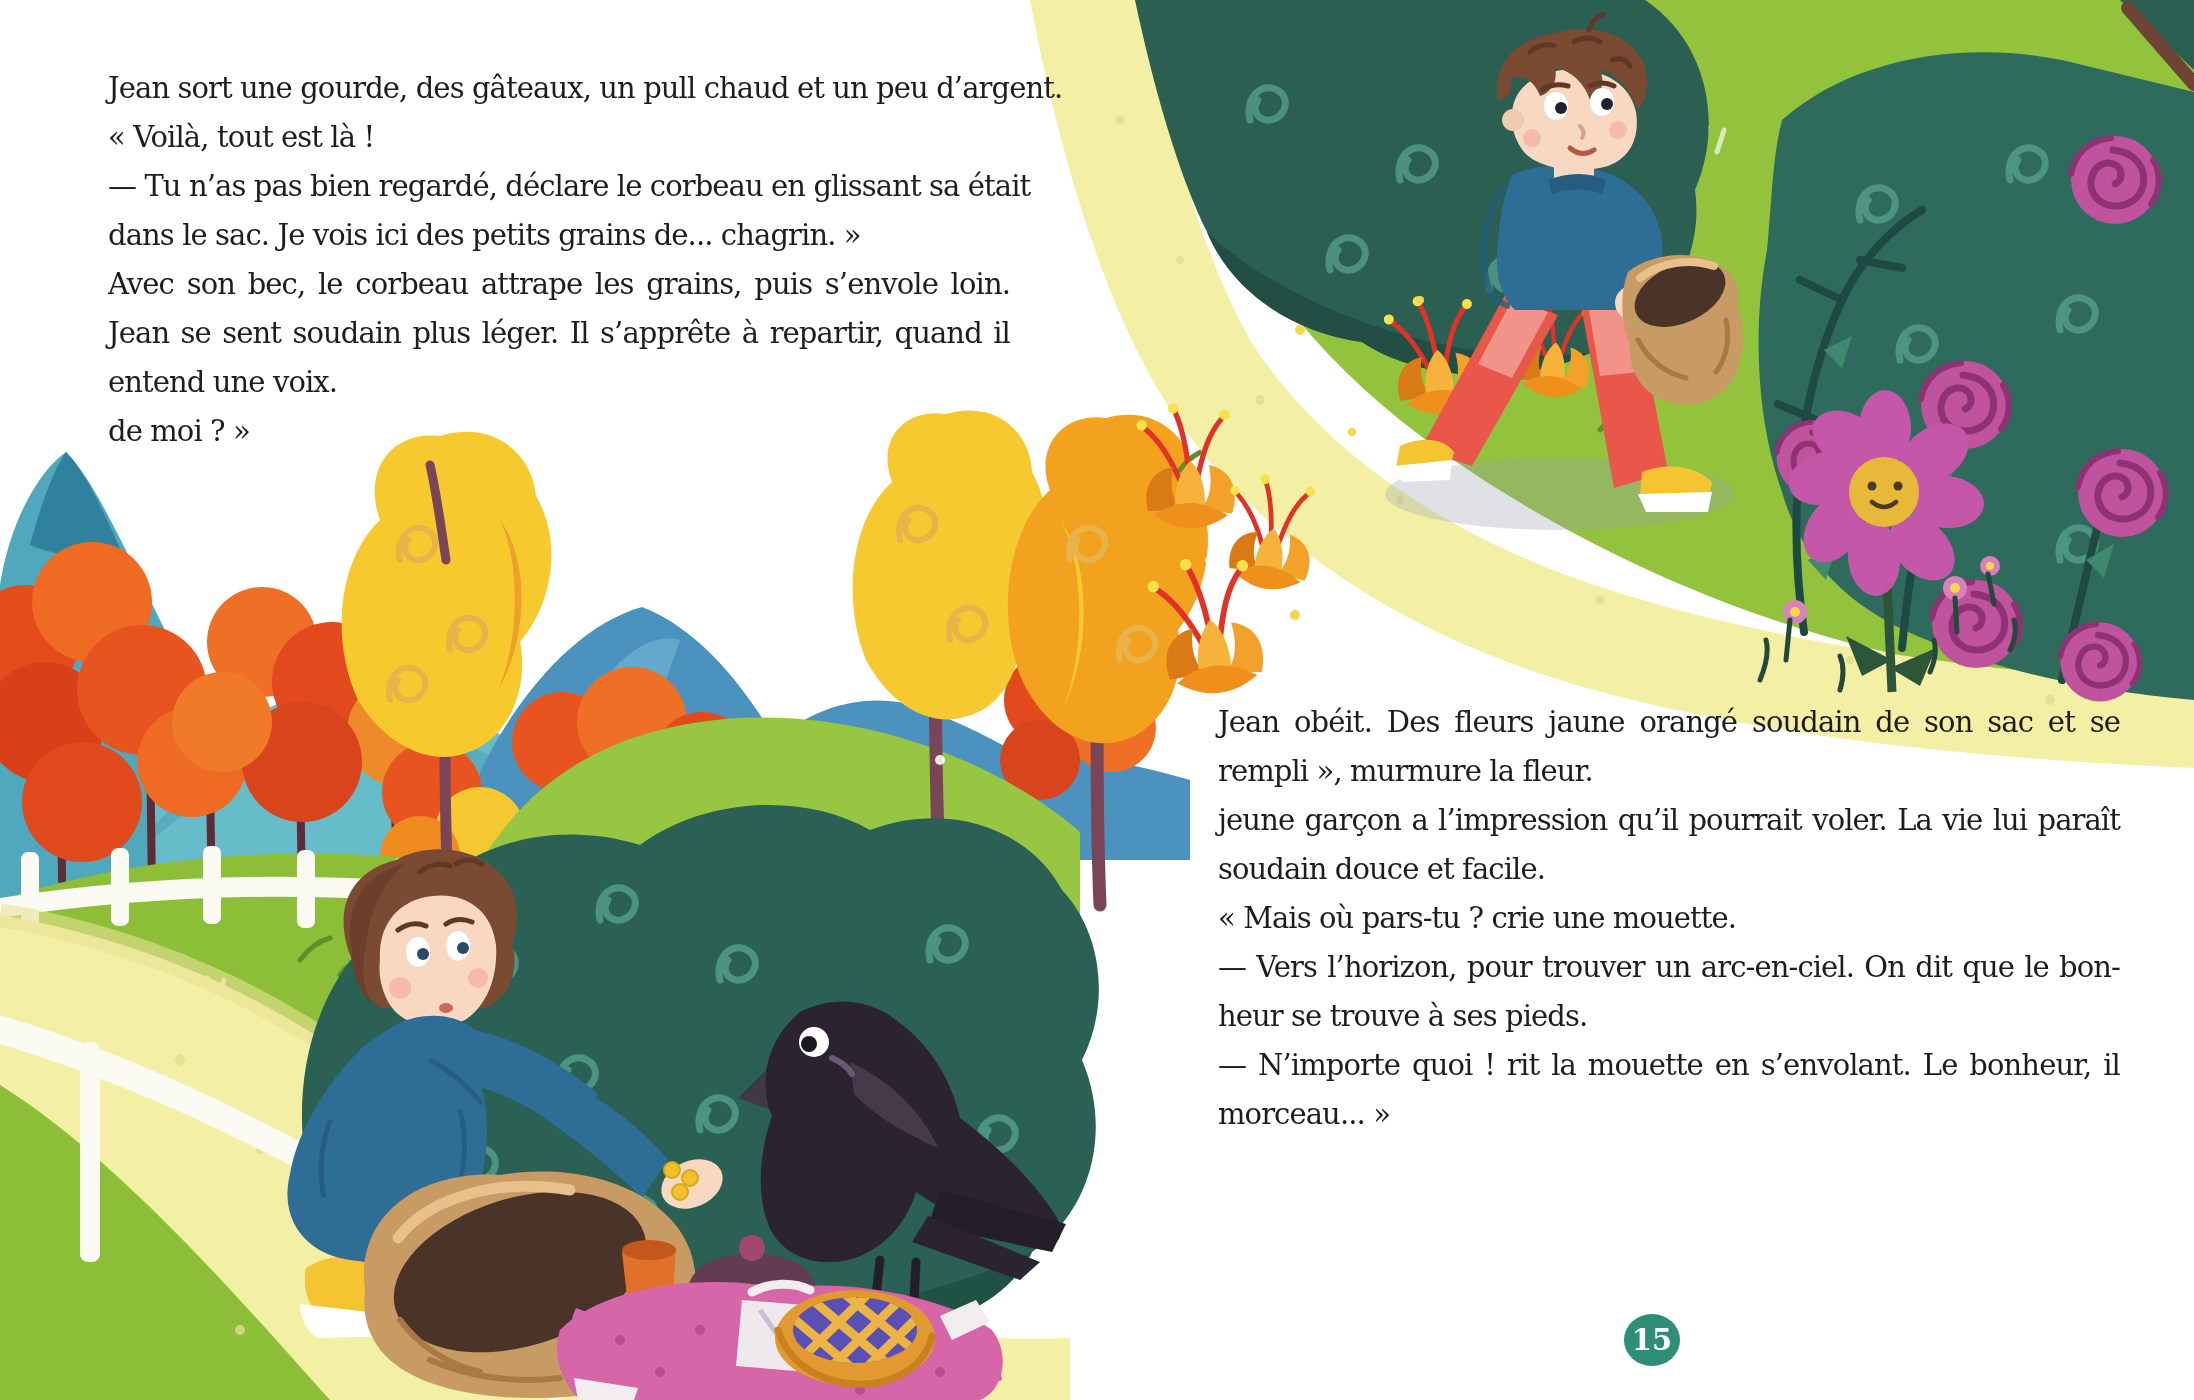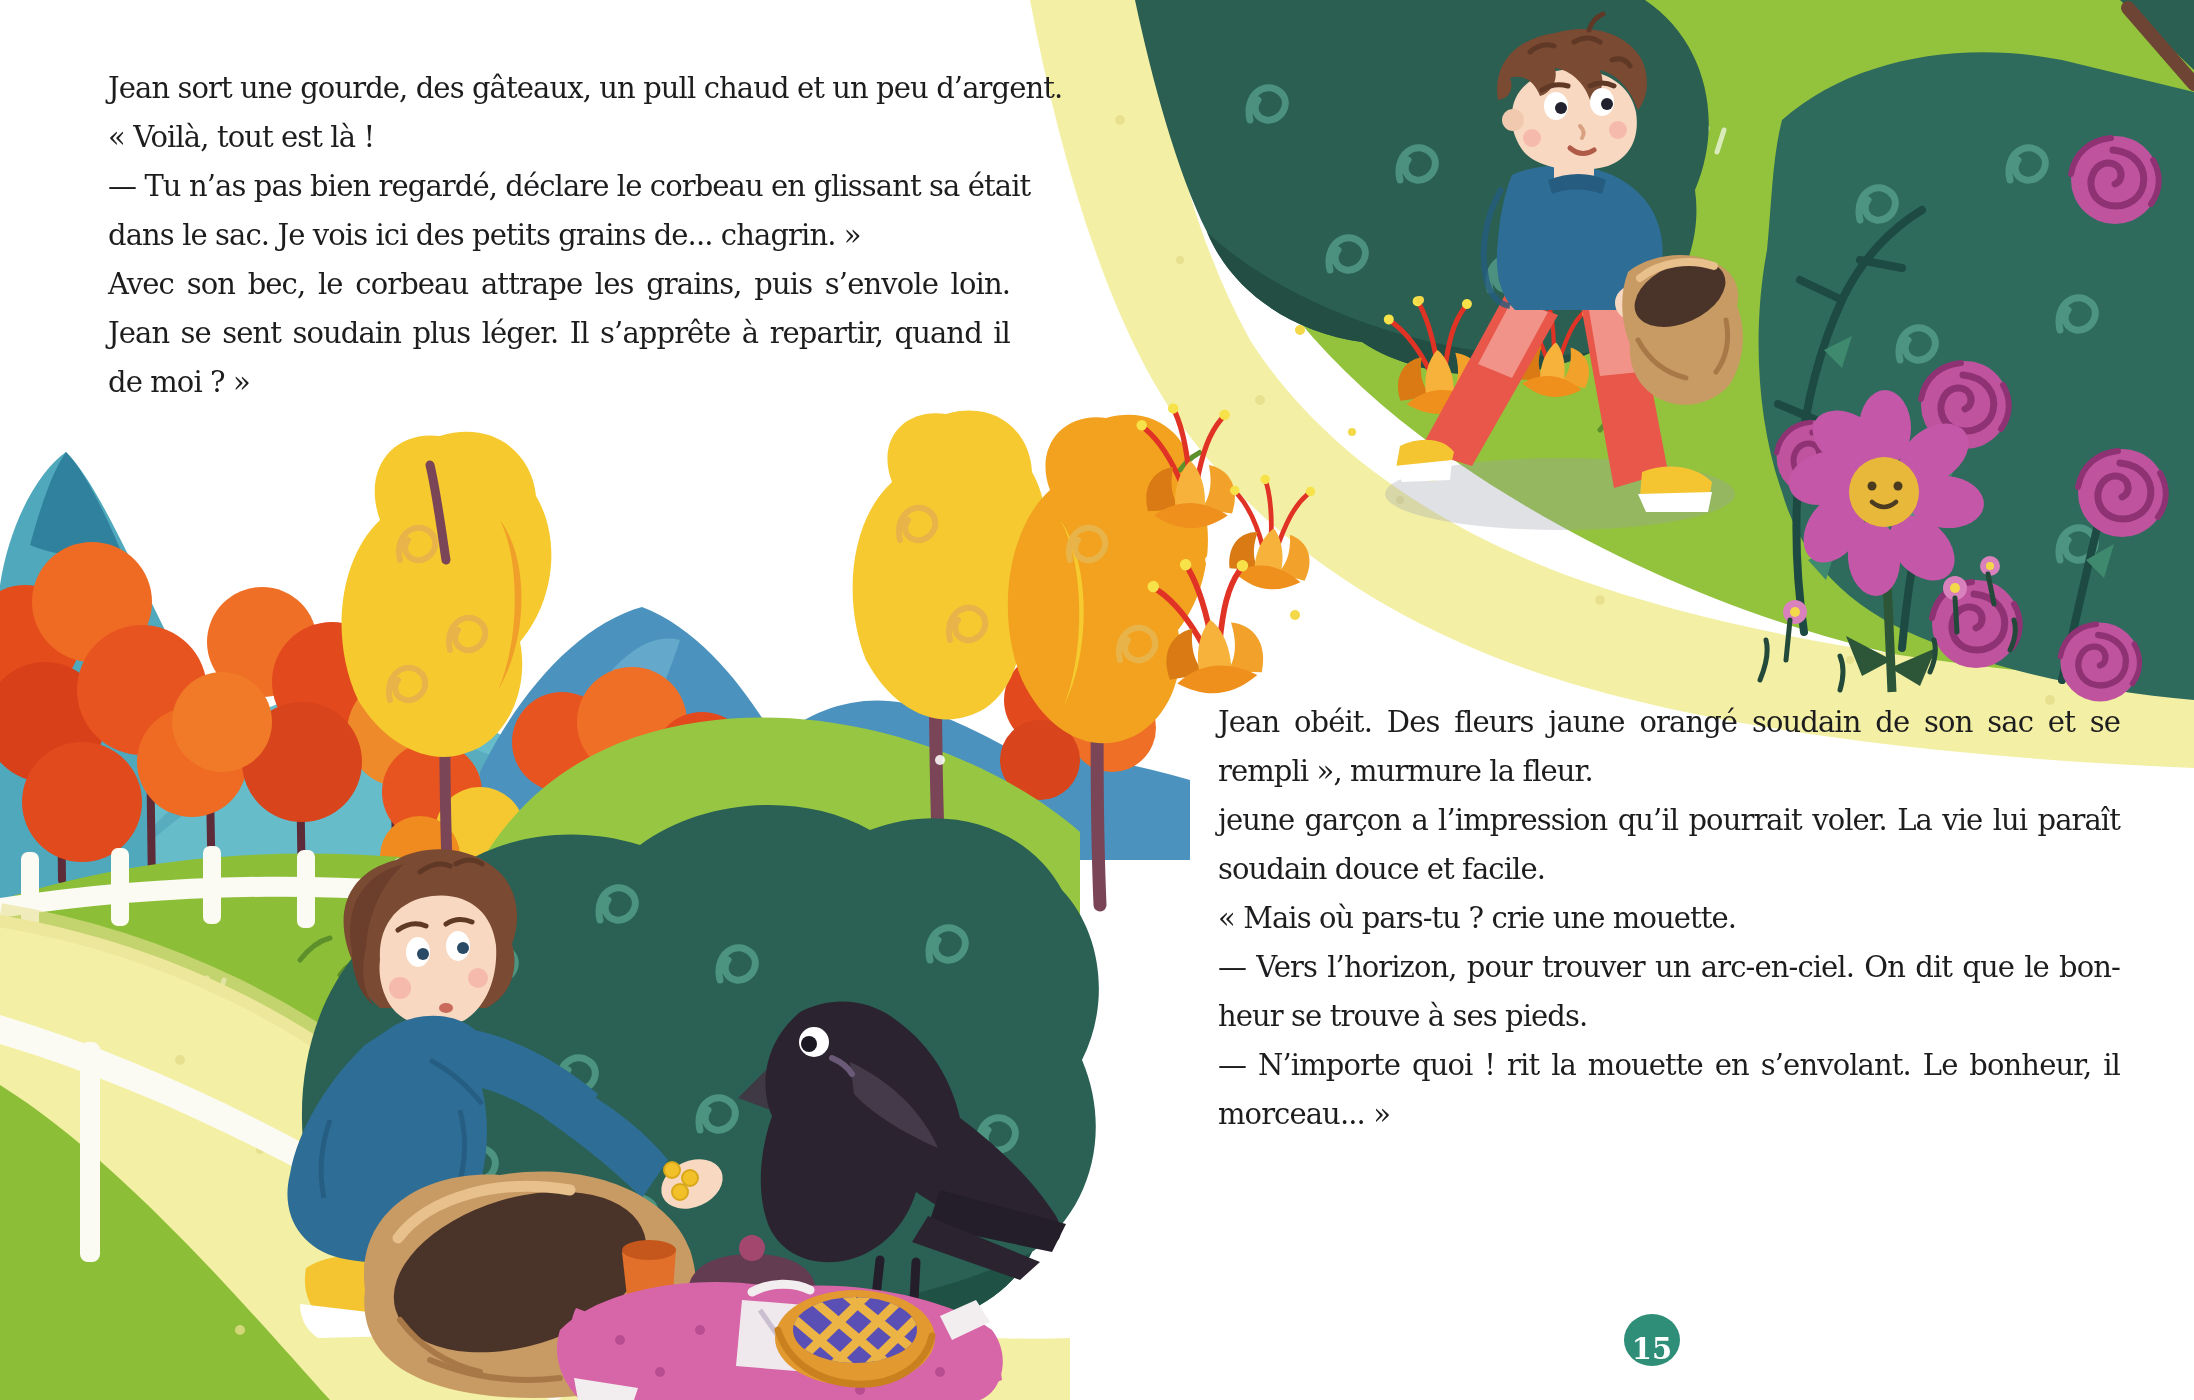--- a/index.html
+++ b/index.html
@@ -7,21 +7,21 @@
        font-family:"DejaVu Serif","Liberation Serif",serif;}
   #scene{position:absolute;left:0;top:0;width:2194px;height:1400px;}
   .textblock{position:absolute;width:930px;color:#1d1d1f;
              font-size:29px;line-height:49px;letter-spacing:-0.9px;}
   #left-text{left:80px;top:64px;}
   #right-text{left:1190px;top:698px;}
   .line{text-align:justify;text-align-last:justify;white-space:nowrap;margin-left:28px;}
   .line.end{text-align-last:left;}
   #page-badge{position:absolute;left:1624px;top:1314px;width:56px;height:52px;
               border-radius:50%;background:#2e8e78;color:#ffffff;
-              display:flex;align-items:flex-end;justify-content:center;
+              display:flex;align-items:center;justify-content:center;
               font-size:29px;font-weight:bold;}
 </style>
 </head>
 <body>
 
 <svg id="scene" viewBox="0 0 2194 1400" xmlns="http://www.w3.org/2000/svg">
   <defs>
     <path id="curl" d="M0,0 c-6,-26 16,-40 30,-28 c12,10 2,30 -14,28 c-10,-2 -14,-12 -8,-20" fill="none" stroke-linecap="round"></path>
     <path id="wmark" d="M0,0 l7,-22 m10,24 l7,-22" stroke="#ffffff" stroke-width="5" stroke-linecap="round" fill="none" opacity="0.65"></path>
     <rect id="post" x="-9" y="0" width="18" height="78" rx="7"></rect>
@@ -475,20 +475,21 @@
   </g>
 </svg>
 
 <div id="left-text" class="textblock">
   <div class="line">Jean sort une gourde, des gâteaux, un pull chaud et un peu d’argent.</div>
   <div class="line end">« Voilà, tout est là !</div>
   <div class="line">—  Tu n’as pas bien regardé, déclare le corbeau en glissant sa était</div>
   <div class="line end">dans le sac. Je vois ici des petits grains de... chagrin. »</div>
   <div class="line">Avec son bec, le corbeau attrape les grains, puis s’envole loin.</div>
   <div class="line">Jean se sent soudain plus léger. Il s’apprête à repartir, quand il</div>
+  <div class="line end">entend une voix.</div>
   <div class="line end">de moi ? »</div>
 </div>
 
 <div id="right-text" class="textblock">
   <div class="line">Jean obéit. Des fleurs jaune orangé soudain de son sac et se</div>
   <div class="line end">rempli », murmure la fleur.</div>
   <div class="line">jeune garçon a l’impression qu’il pourrait voler. La vie lui paraît</div>
   <div class="line end">soudain douce et facile.</div>
   <div class="line end">« Mais où pars-tu ? crie une mouette.</div>
   <div class="line">—  Vers l’horizon, pour trouver un arc-en-ciel. On dit que le bon-</div>

